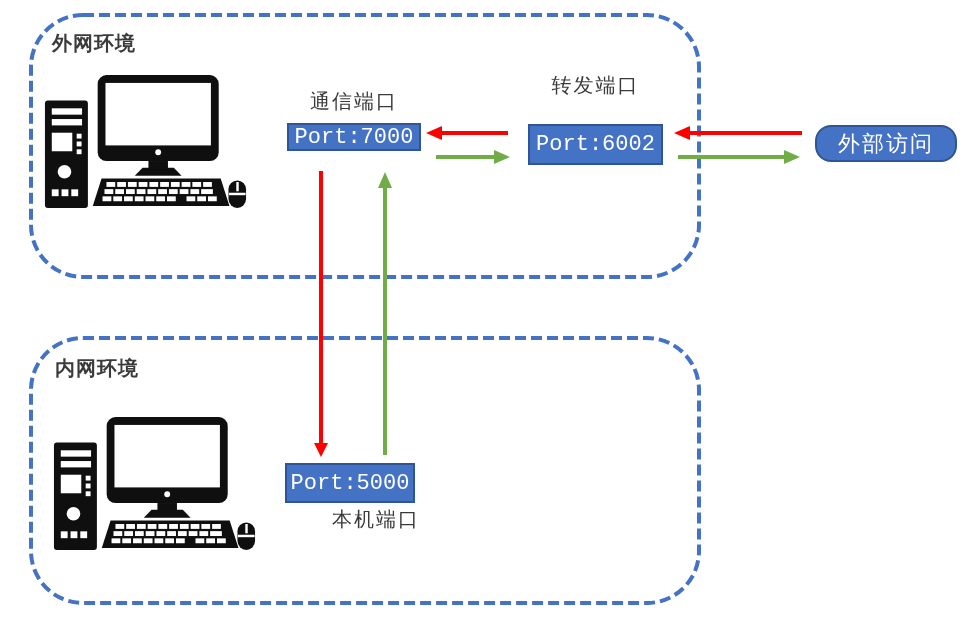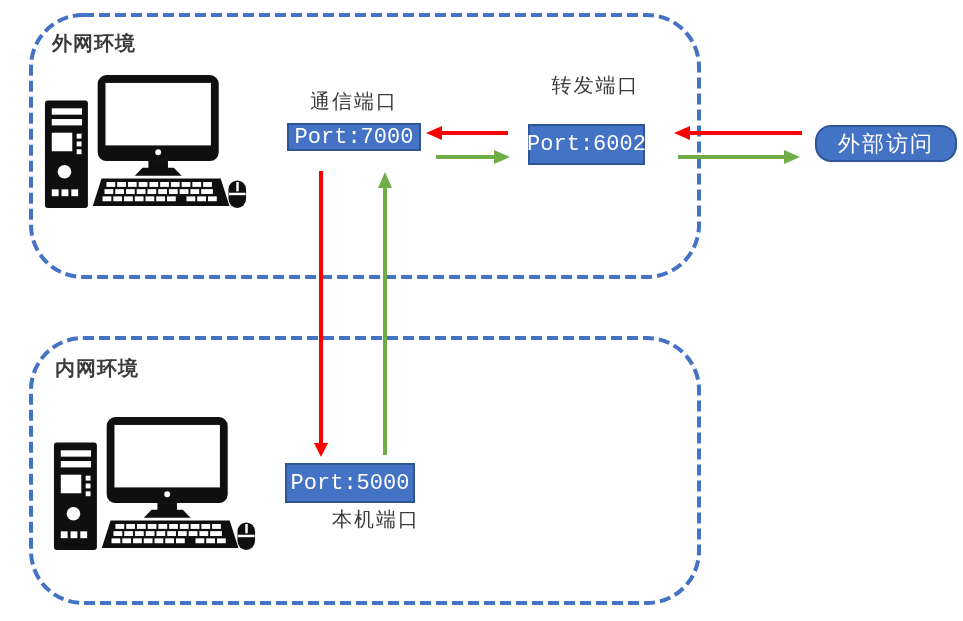--- a/index.html
+++ b/index.html
@@ -164,21 +164,21 @@
       <polygon points="385,172 378,188 392,188" style="fill: var(--arrow-green,#70AD47)"></polygon>
     </g>
   </svg>
 
   <div class="env-title" style="left:52px; top:30px;">外网环境</div>
 
   <div class="port-caption" style="left:287px; top:88px; width:134px;">通信端口</div>
   <div class="port-box" style="left:287px; top:123px; width:134px; height:28px;">Port:7000</div>
 
   <div class="port-caption" style="left:528px; top:72px; width:135px;">转发端口</div>
-  <div class="port-box" style="left:528px; top:124px; width:117px; height:41px;">Port:6002</div>
+  <div class="port-box" style="left:528px; top:124px; width:135px; height:41px;">Port:6002</div>
 
   <div class="port-box access-box" style="left:815px; top:125px; width:142px; height:37px;border-radius:16px;">外部访问</div>
 
   <div class="env-title" style="left:55px; top:355px;">内网环境</div>
 
   <div class="port-box" style="left:285px; top:463px; width:130px; height:40px;">Port:5000</div>
   <div class="port-caption" style="left:285px; top:506px; width:135px;text-align:right;">本机端口</div>
 
 </div>
 

